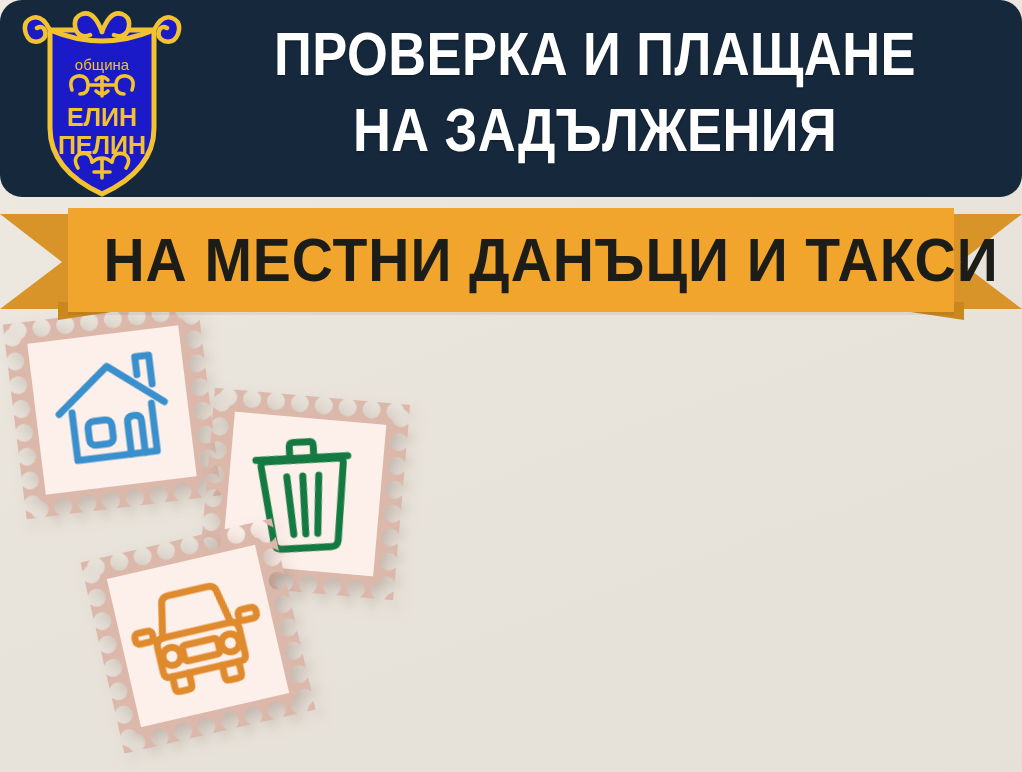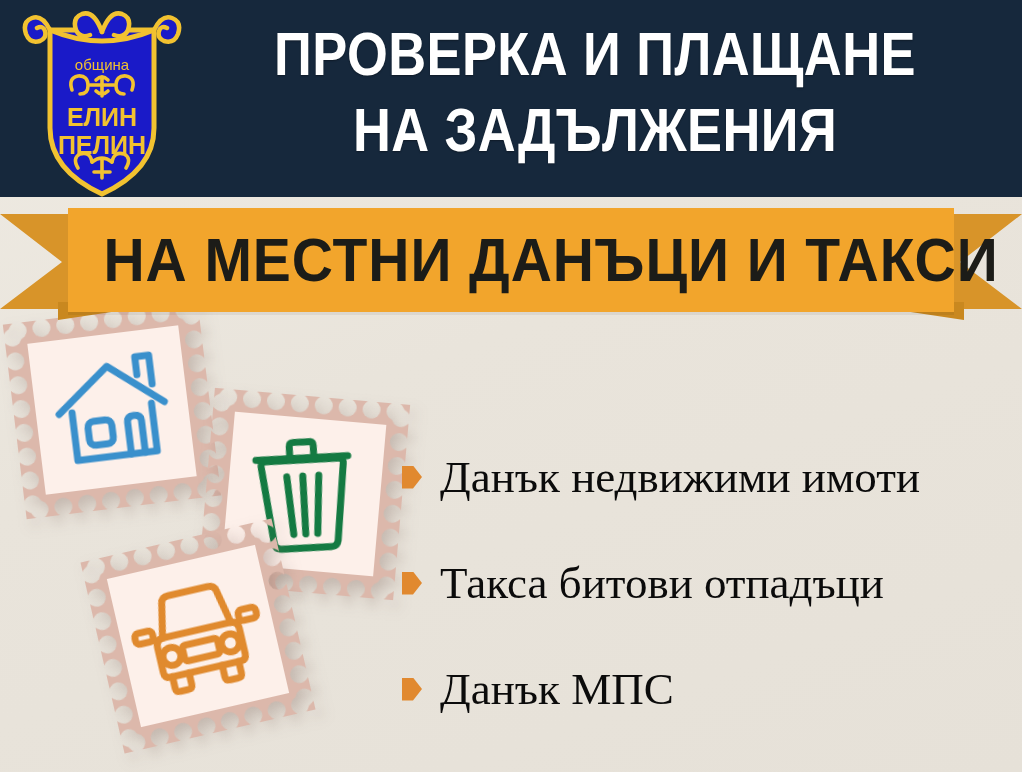--- a/index.html
+++ b/index.html
@@ -22,20 +22,21 @@
 
   
   .header {
     position: absolute;
     left: 0;
     top: 0;
     width: 1022px;
     height: 197px;
     background: #16283c;
     z-index: 3;
+    border-radius: 22px;
   }
 
   .header-title {
     position: absolute;
     left: 185px;
     top: 16px;
     width: 820px;
     text-align: center;
     color: #ffffff;
     font-family: "Liberation Sans Narrow", "Liberation Sans", sans-serif;
@@ -381,32 +382,14 @@
         <circle cx="68" cy="112" r="9"></circle>
         <circle cx="128" cy="112" r="9"></circle>
         <path d="M64 132 L64 144 Q64 148 69 148 L76 148 Q81 148 81 144 L81 132"></path>
         <path d="M115 132 L115 144 Q115 148 120 148 L127 148 Q132 148 132 144 L132 132"></path>
         <rect x="36" y="82" width="18" height="11" rx="4"></rect>
         <rect x="142" y="82" width="18" height="11" rx="4"></rect>
       </g>
     </svg>
   </div>
 
-  <div class="taxlist">
-
-    <div class="tax-item">
-      <span class="bullet"></span>
-      <span class="tax-label">Данък недвижими имоти</span>
-    </div>
-
-    <div class="tax-item">
-      <span class="bullet"></span>
-      <span class="tax-label">Такса битови отпадъци</span>
-    </div>
-
-    <div class="tax-item">
-      <span class="bullet"></span>
-      <span class="tax-label">Данък МПС</span>
-    </div>
-
-  </div>
 
 </div>
 
 </body></html>

